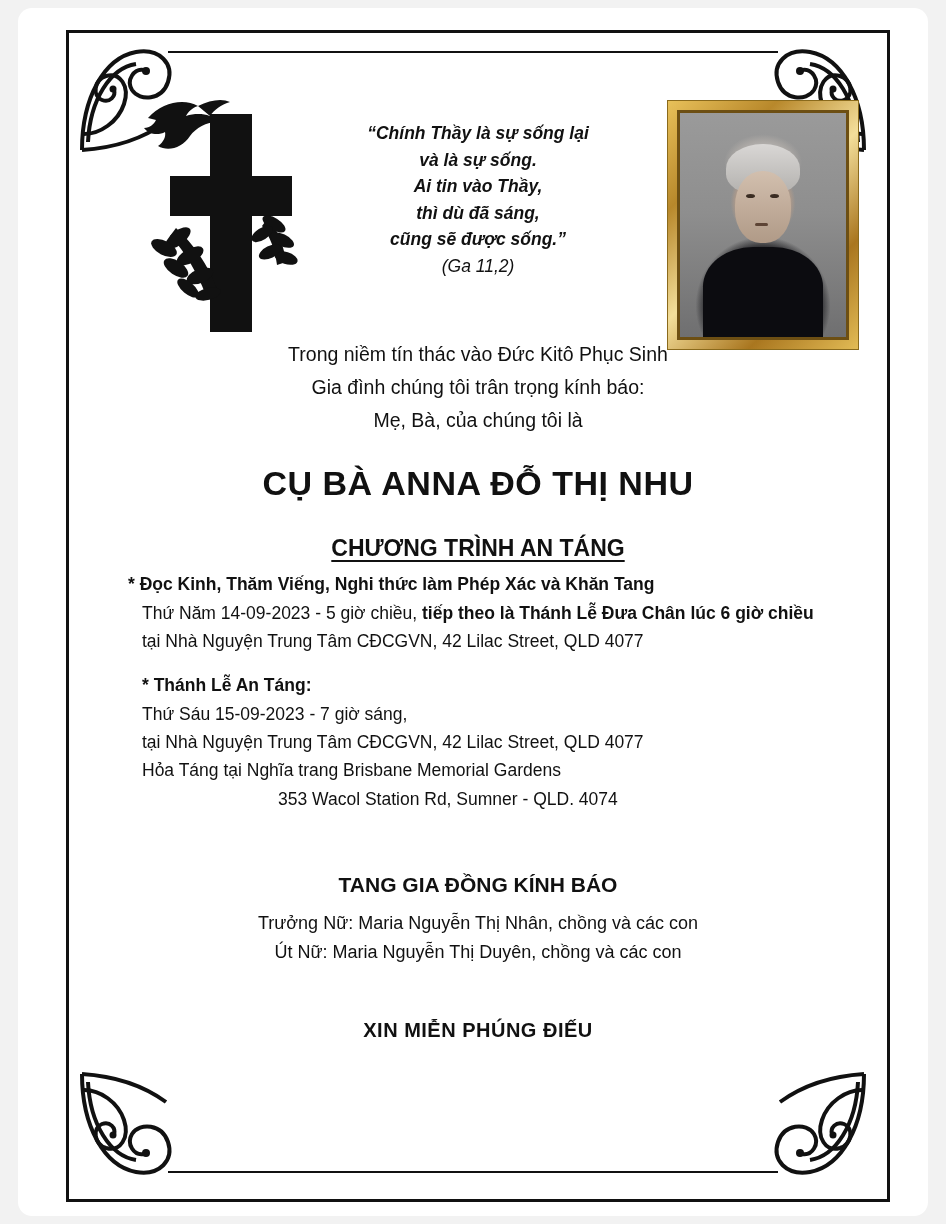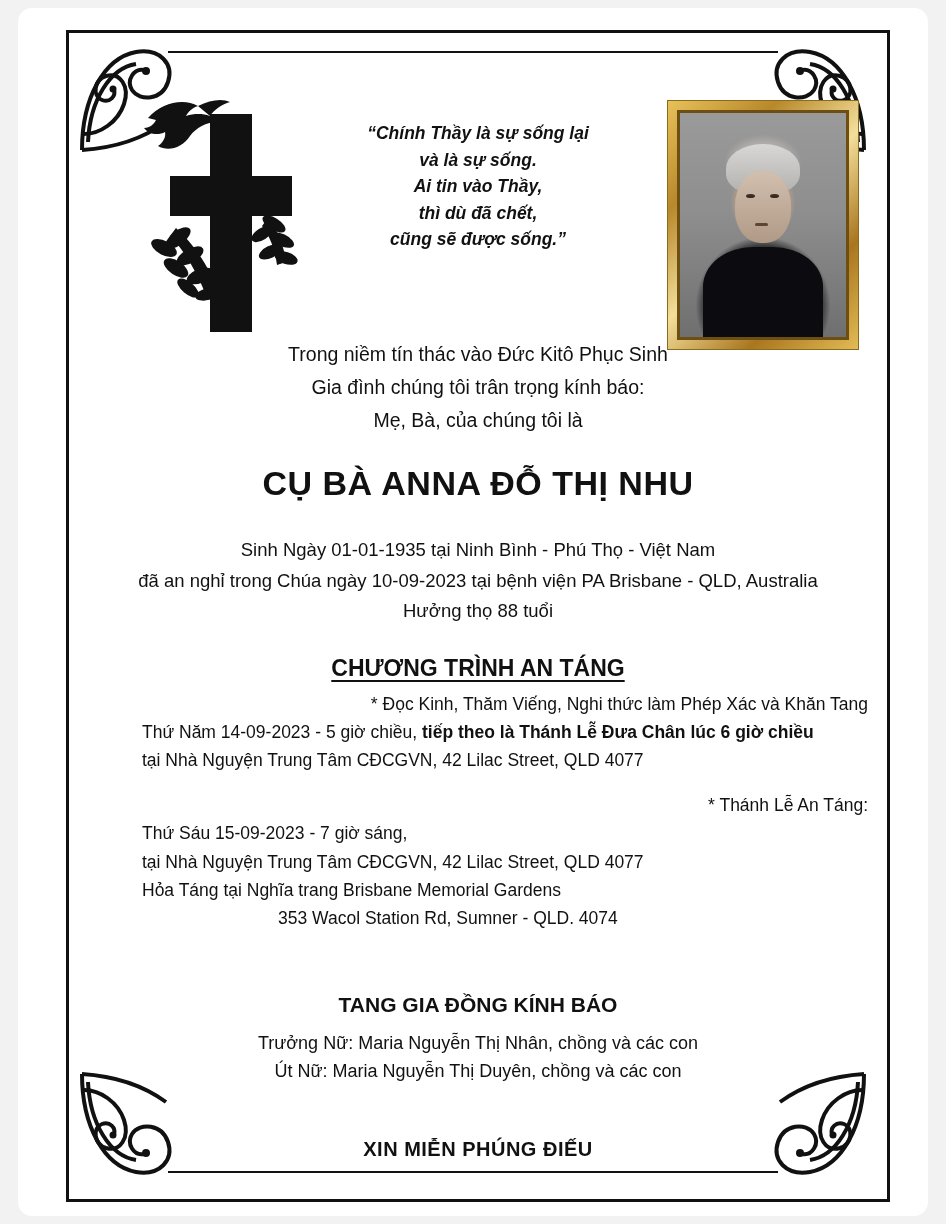--- a/index.html
+++ b/index.html
@@ -187,21 +187,21 @@
     text-decoration: underline;
     text-underline-offset: 4px;
     margin: 28px 0 8px;
   }
   .program {
     text-align: left;
     padding-left: 40px;
     font-size: 17.5px;
     line-height: 1.62;
   }
-  .program .head { font-weight: normal; text-align: right; }
+  .program .head { font-weight: bold; }
   .program .sub { padding-left: 14px; }
   .program .block { margin-bottom: 16px; }
   .program .indent-center { padding-left: 150px; }
   .family-title {
     font-size: 21px;
     font-weight: bold;
     margin: 60px 0 12px;
   }
   .family-line {
     font-size: 18px;
@@ -301,22 +301,23 @@
                 <ellipse cx="152" cy="174" rx="12" ry="6" transform="rotate(-26 152 174)"></ellipse>
               </g>
             </g>
           </svg>
         </div>
 
         <div class="scripture">
           <div>“Chính Thầy là sự sống lại</div>
           <div>và là sự sống.</div>
           <div>Ai tin vào Thầy,</div>
-          <div>thì dù đã chết,</div>
+          <div>thì dù đã sáng,</div>
           <div>cũng sẽ được sống.”</div>
+          <div class="ref">(Ga 11,2)</div>
         </div>
 
         <div class="portrait-frame">
           <div class="portrait-inner">
             <div class="photo">
               <div class="hairline"></div>
               <div class="face"></div>
               <div class="eye l"></div>
               <div class="eye r"></div>
               <div class="mouth"></div>
@@ -328,25 +329,20 @@
 
 
       <div class="intro">
         <div>Trong niềm tín thác vào Đức Kitô Phục Sinh</div>
         <div>Gia đình chúng tôi trân trọng kính báo:</div>
         <div>Mẹ, Bà, của chúng tôi là</div>
       </div>
 
       <div class="name">CỤ BÀ ANNA ĐỖ THỊ NHU</div>
 
-      <div class="details">
-        <div>Sinh Ngày 01-01-1935 tại Ninh Bình - Phú Thọ - Việt Nam</div>
-        <div>đã an nghỉ trong Chúa ngày 10-09-2023 tại bệnh viện PA Brisbane - QLD, Australia</div>
-        <div>Hưởng thọ 88 tuổi</div>
-      </div>
 
       <div class="section-title">CHƯƠNG TRÌNH AN TÁNG</div>
 
       <div class="program">
         <div class="block">
           <div class="head">* Đọc Kinh, Thăm Viếng, Nghi thức làm Phép Xác và Khăn Tang</div>
           <div class="sub"><span>Thứ Năm 14-09-2023 - 5 giờ chiều, </span><b>tiếp theo là Thánh Lễ Đưa Chân lúc 6 giờ chiều</b></div>
           <div class="sub">tại Nhà Nguyện Trung Tâm CĐCGVN, 42 Lilac Street, QLD 4077</div>
         </div>
         <div class="block">

